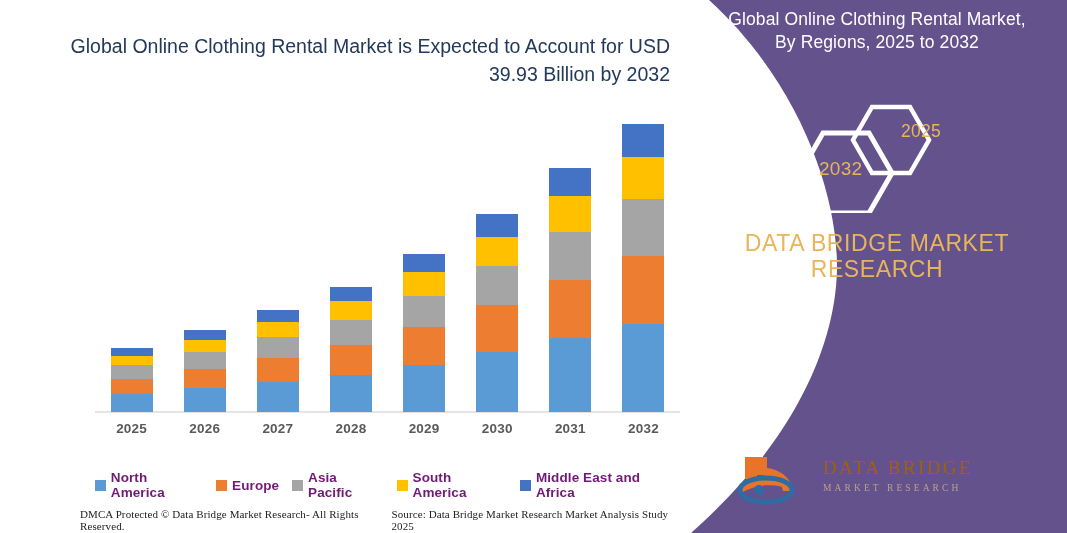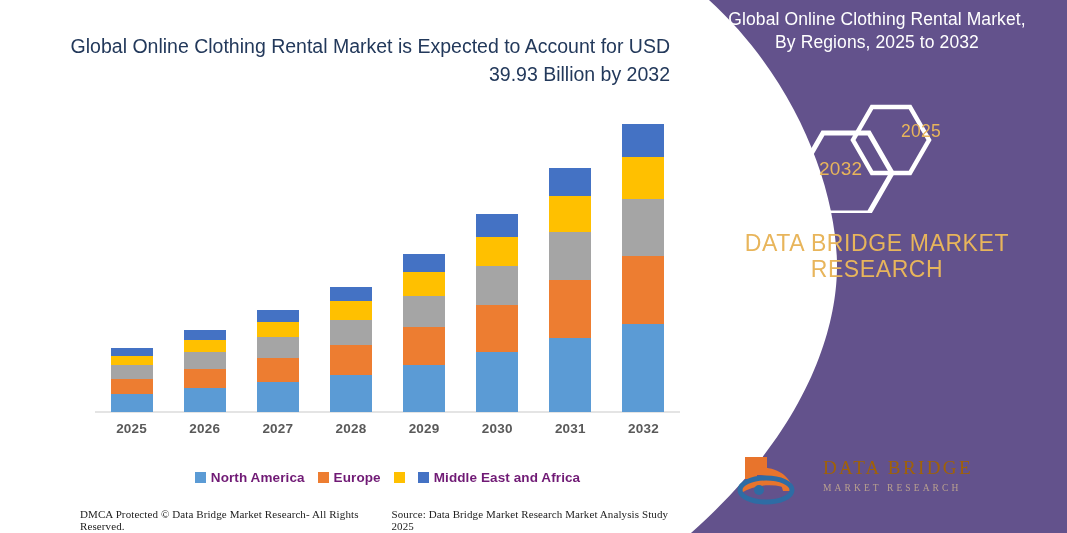--- a/index.html
+++ b/index.html
@@ -191,21 +191,26 @@
   <div class="legend" id="legend">
       <div class="legend-item">
         <span class="legend-swatch" style="background: rgb(91, 155, 213);"></span>
         <span class="legend-label">North America</span>
       </div>
       <div class="legend-item">
         <span class="legend-swatch" style="background: rgb(237, 125, 49);"></span>
         <span class="legend-label">Europe</span>
       </div>
       <div class="legend-item">
+        <span class="legend-swatch" style="background: rgb(165, 165, 165);"></span>
+        <span class="legend-label">Asia Pacific</span>
+      </div>
+      <div class="legend-item">
         <span class="legend-swatch" style="background: rgb(255, 192, 0);"></span>
+        <span class="legend-label">South America</span>
       </div>
       <div class="legend-item">
         <span class="legend-swatch" style="background: rgb(68, 114, 196);"></span>
         <span class="legend-label">Middle East and Africa</span>
       </div>
     </div>
 
   <div class="footer">
     <span>DMCA Protected © Data Bridge Market Research- All Rights Reserved.</span>
     <span>Source: Data Bridge Market Research  Market Analysis Study 2025</span>

